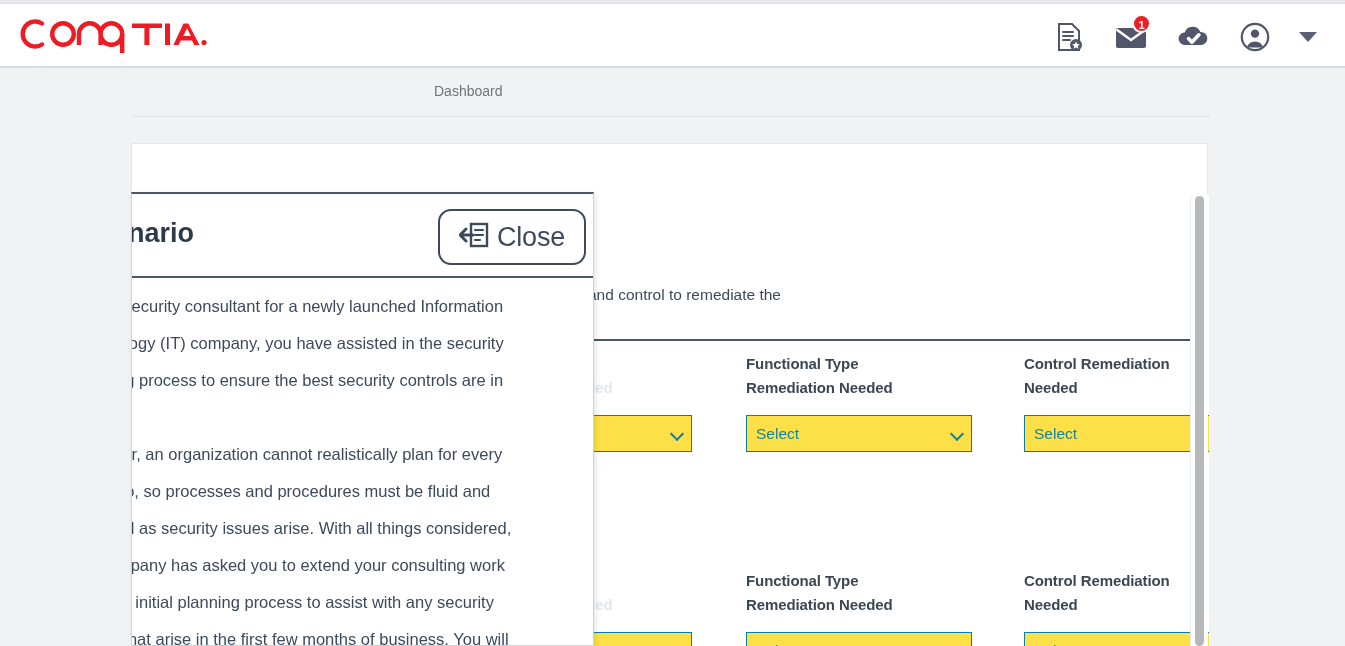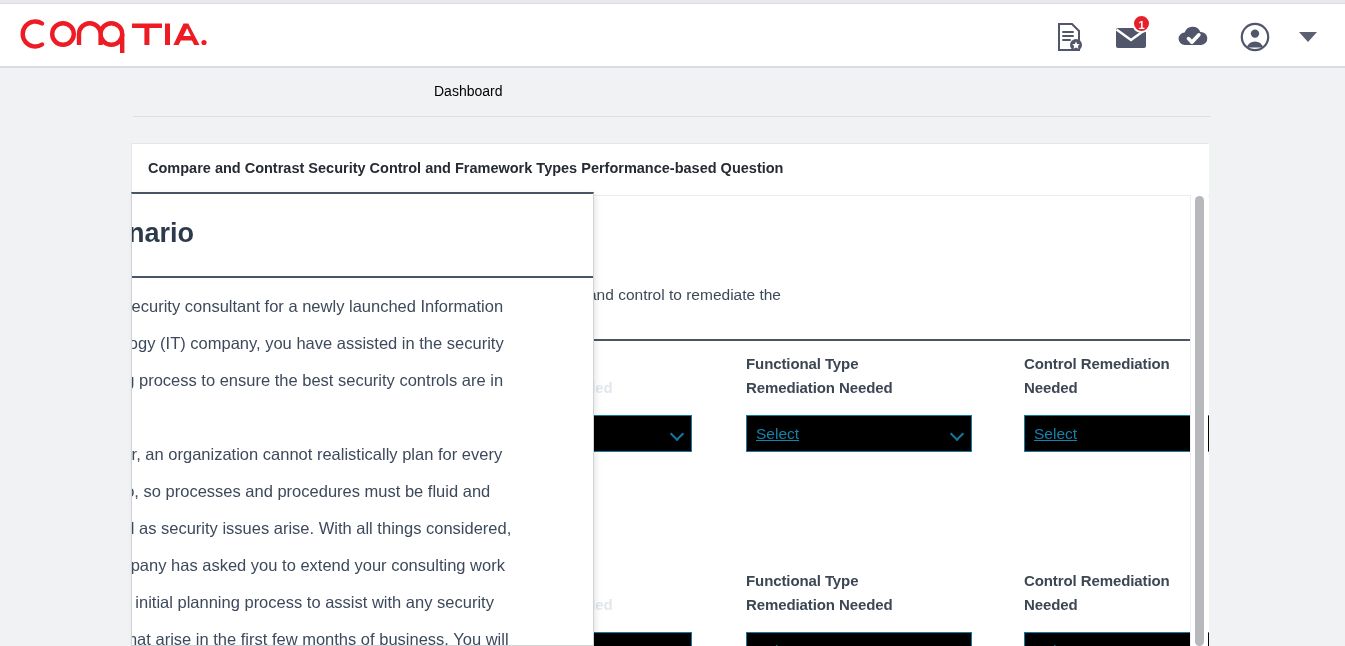--- a/index.html
+++ b/index.html
@@ -28,21 +28,21 @@
   }
   .caret-down { width:0; height:0; border-left:9px solid transparent; border-right:9px solid transparent; border-top:10px solid #5b5f72; cursor:pointer;}
 
   
   .titlerow { position:absolute; left: 0px; top: 78px; width: 1210px; height: 44px; }
   .ptitle {
     position:absolute; left: 133px; top: 2px;
     font-size: 17.5px; font-weight: bold; color: #20242e; white-space: nowrap;
     letter-spacing: -0.1px;
   }
-  .breadcrumb { position:absolute; left: 434px; top: 5px; font-size: 14px; color:#000000; }
+  .breadcrumb { position:absolute; left: 434px; top: 5px; font-size: 14px; color:#737373; }
   .title-underline { position:absolute; left: 133px; top: 38px; width: 1077px; height:1px; background:#dcdee3; }
 
   
   .card {
     position:absolute; left: 131px; top: 143px; width: 1077px; height: 503px;
     background: #ffffff; border: 1px solid #e4e6ea; border-bottom:none;
   }
   .card-head {
     position:absolute; left:0; top:0; width:1077px; height: 52px;
     border-bottom: 1px solid #e9ebef; background:#fff;
@@ -72,22 +72,22 @@
     transform: rotate(45deg); background:transparent;
   }
 
   
   .col-label {
     position:absolute; font-size:15px; font-weight:bold; color:#3d4654; line-height:24px;
     letter-spacing:-0.1px;
   }
   .col-label.fade { color:#e2e7ec; }
   .sel {
-    position:absolute; height:37px; border:1px solid #0f7ca4; background:#000000;
-    color:#1184ad; font-size:15.5px; padding: 6px 26px 6px 9px; line-height:24px;text-decoration:underline;
+    position:absolute; height:37px; border:1px solid #0f7ca4; background:#fde047;
+    color:#1184ad; font-size:15.5px; padding: 6px 26px 6px 9px; line-height:24px;
   }
   .sel .chev {
     position:absolute; right:9px; top:13px; width:10px; height:10px;
     border-right:2.4px solid #0f7ca4; border-bottom:2.4px solid #0f7ca4;
     transform: rotate(45deg);
   }
 
   
   .scrolltrack { position:absolute; left: 1190px; top: 195px; width: 18px; height: 451px; background:#fff; border-left:1px solid #eceef1;}
   .scrollthumb { position:absolute; left: 1195px; top: 196px; width: 9px; height: 450px; background:#b6b8bb; border-radius:5px; cursor:pointer;}
@@ -180,23 +180,20 @@
       <div class="caret-down"></div>
     </div>
   </div>
 
   <div class="titlerow">
     <div class="breadcrumb">Dashboard</div>
     <div class="title-underline"></div>
   </div>
 
   <div class="card">
-    <div class="card-head">
-      <div class="card-head-title">Compare and Contrast Security Control and Framework Types Performance-based Question</div>
-    </div>
 
     <div class="card-body">
       <div class="inner">
 
         <div class="instr-head">Instructions</div>
         <div class="instr-sub">Select an answer from each dropdown</div>
         <div class="instr-sub2">menu based on the information provided in each scenario.</div>
         <div class="top-desc">Select the appropriate security control category, functional type, and control to remediate the</div>
         <div class="hr-dark"></div>
 
@@ -272,20 +269,30 @@
       </div>
     </div>
   </div>
 
   <div class="scrolltrack"></div>
   <div class="scrollthumb"></div>
 
   <div class="modal">
     <div class="modal-title">Scenario</div>
 
+    <div class="closebtn">
+      <span>
+        <svg width="30" height="28" viewBox="0 0 30 28">
+          <rect x="12" y="3" width="16" height="22" fill="none" stroke="#3c4a5b" stroke-width="2.4"></rect>
+          <path d="M16 9h8M16 14h8M16 19h5" stroke="#3c4a5b" stroke-width="2.2" stroke-linecap="round"></path>
+          <path d="M2 14h12M7 8l-6 6 6 6" fill="none" stroke="#3c4a5b" stroke-width="3" stroke-linecap="round" stroke-linejoin="round"></path>
+        </svg>
+      </span>
+      <span class="closebtn-label">Close</span>
+    </div>
 
     <div class="modal-divider"></div>
 
     <div class="modal-body">
       <p>As the security consultant for a newly launched Information</p>
       <p>Technology (IT) company, you have assisted in the security</p>
       <p>planning process to ensure the best security controls are in</p>
       <div class="gap"></div>
       <p>However, an organization cannot realistically plan for every</p>
       <p>scenario, so processes and procedures must be fluid and</p>

